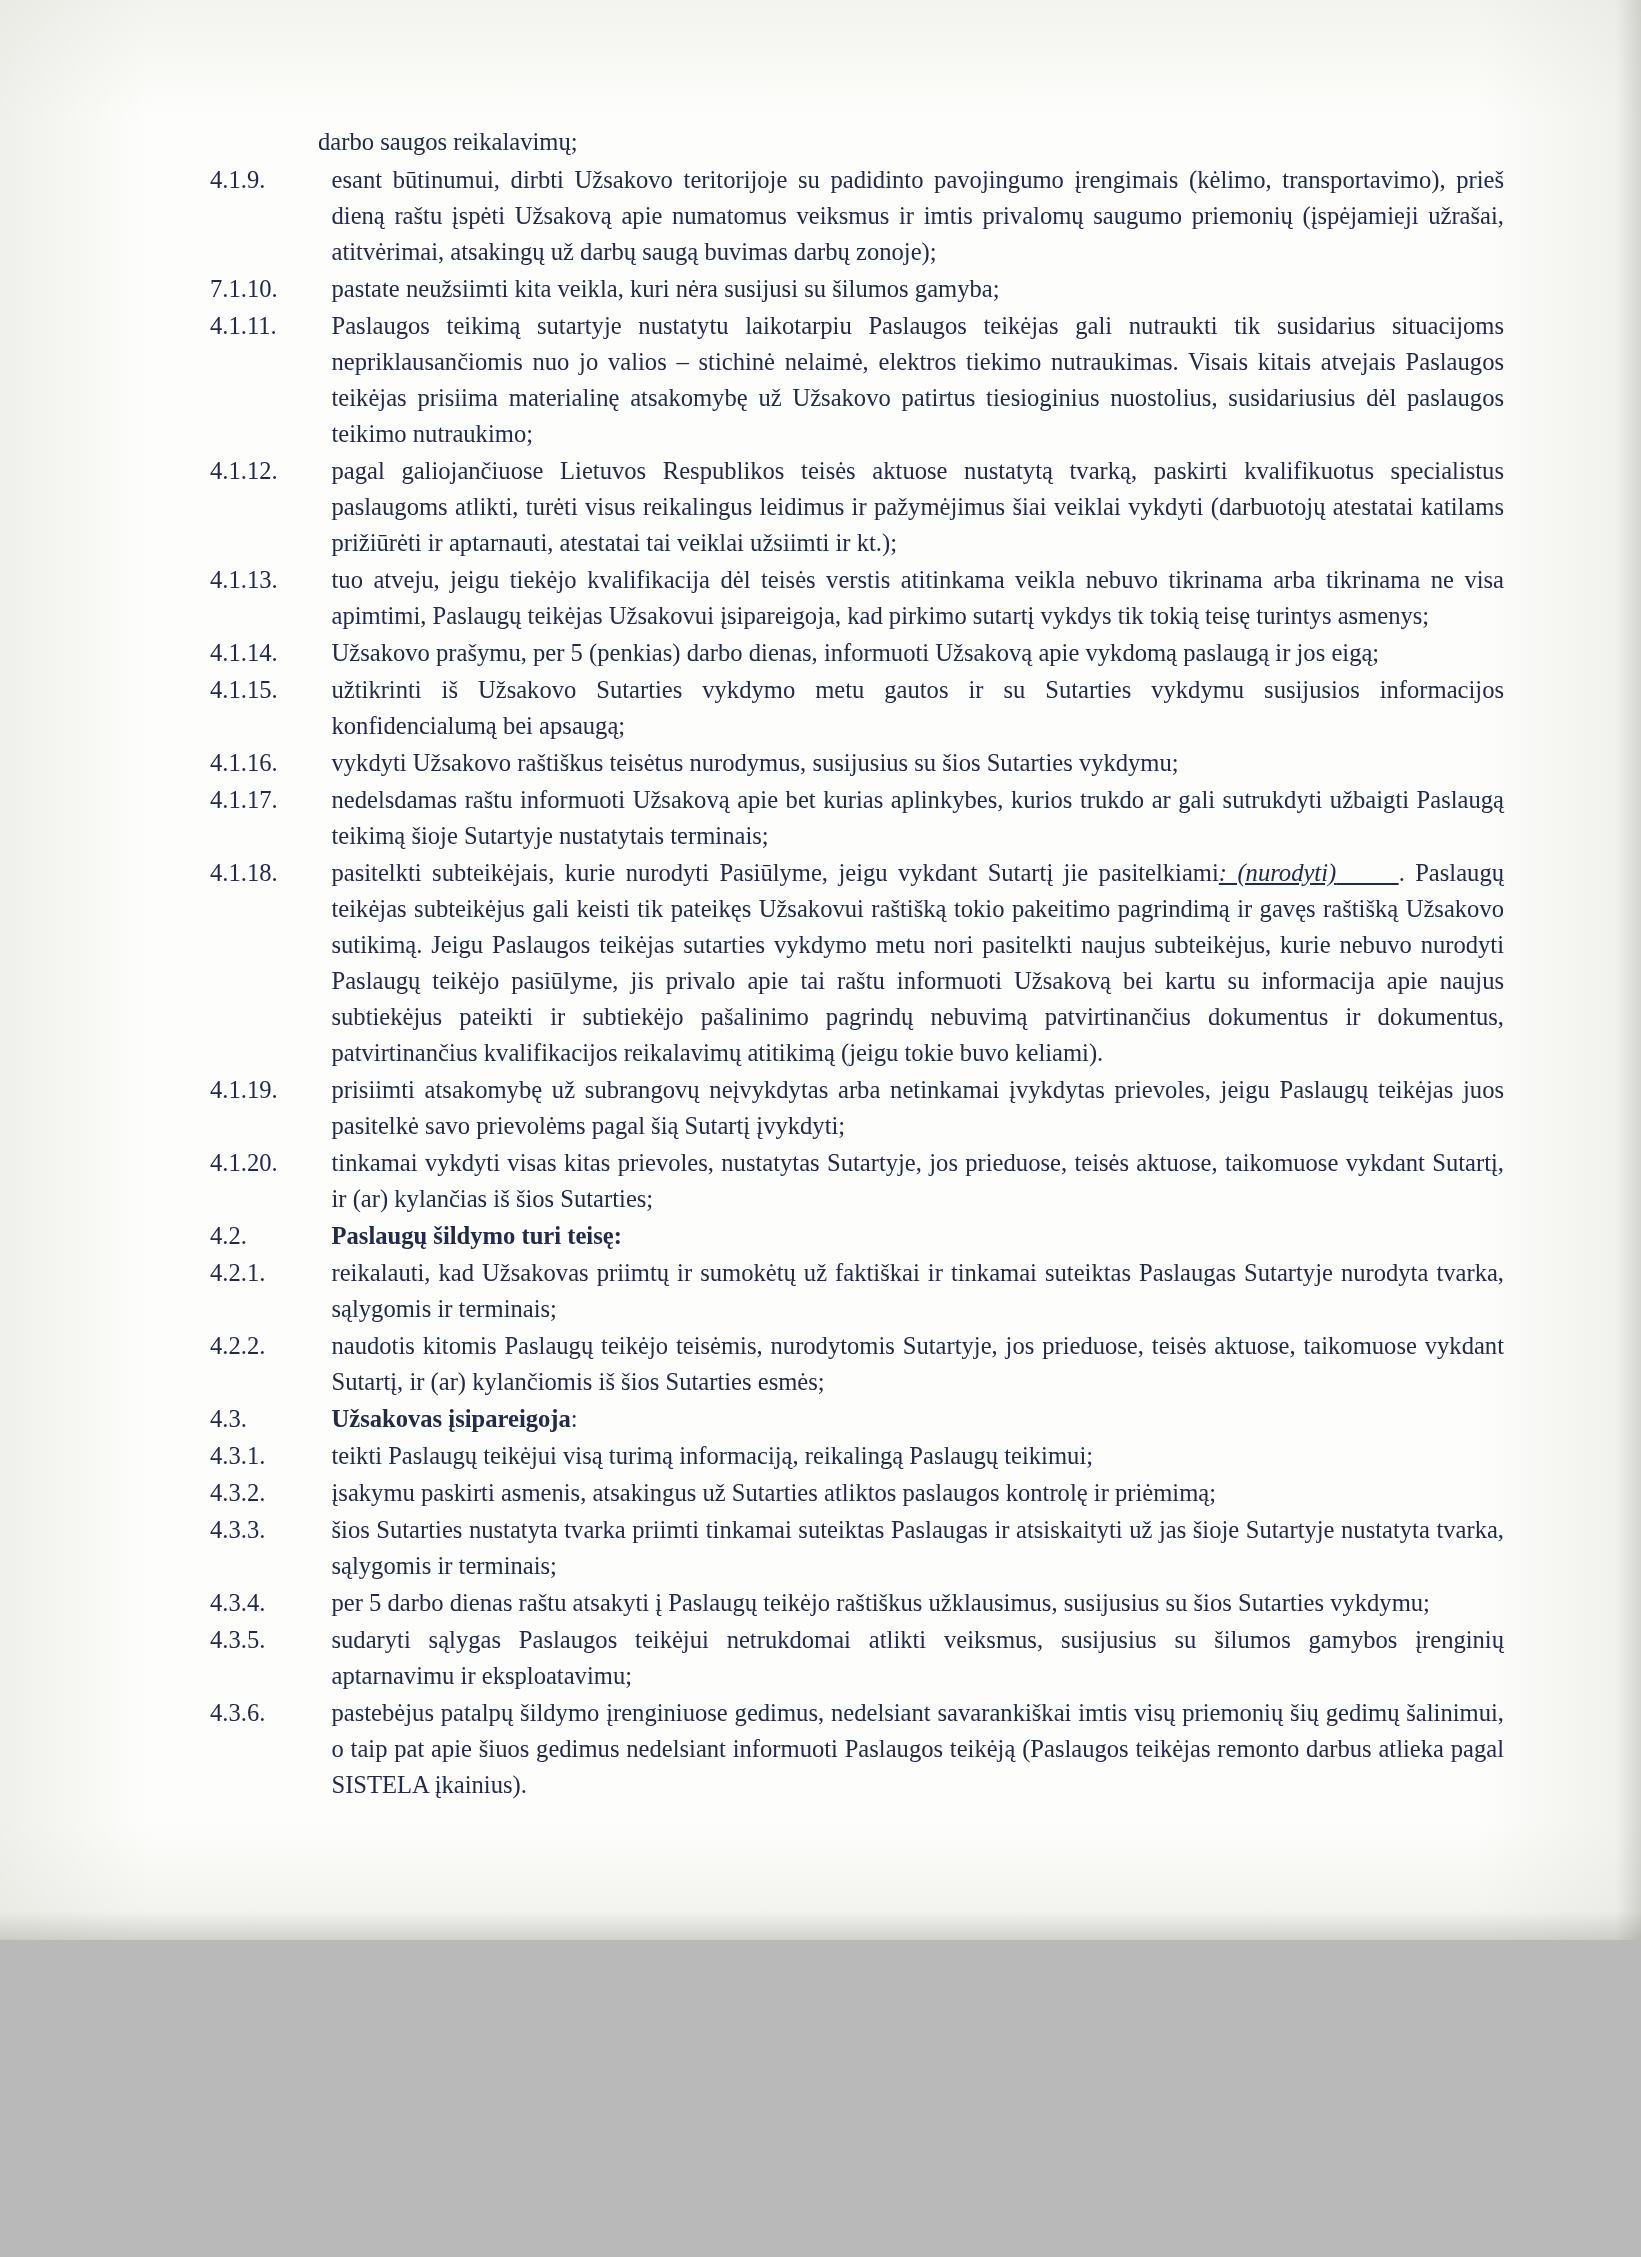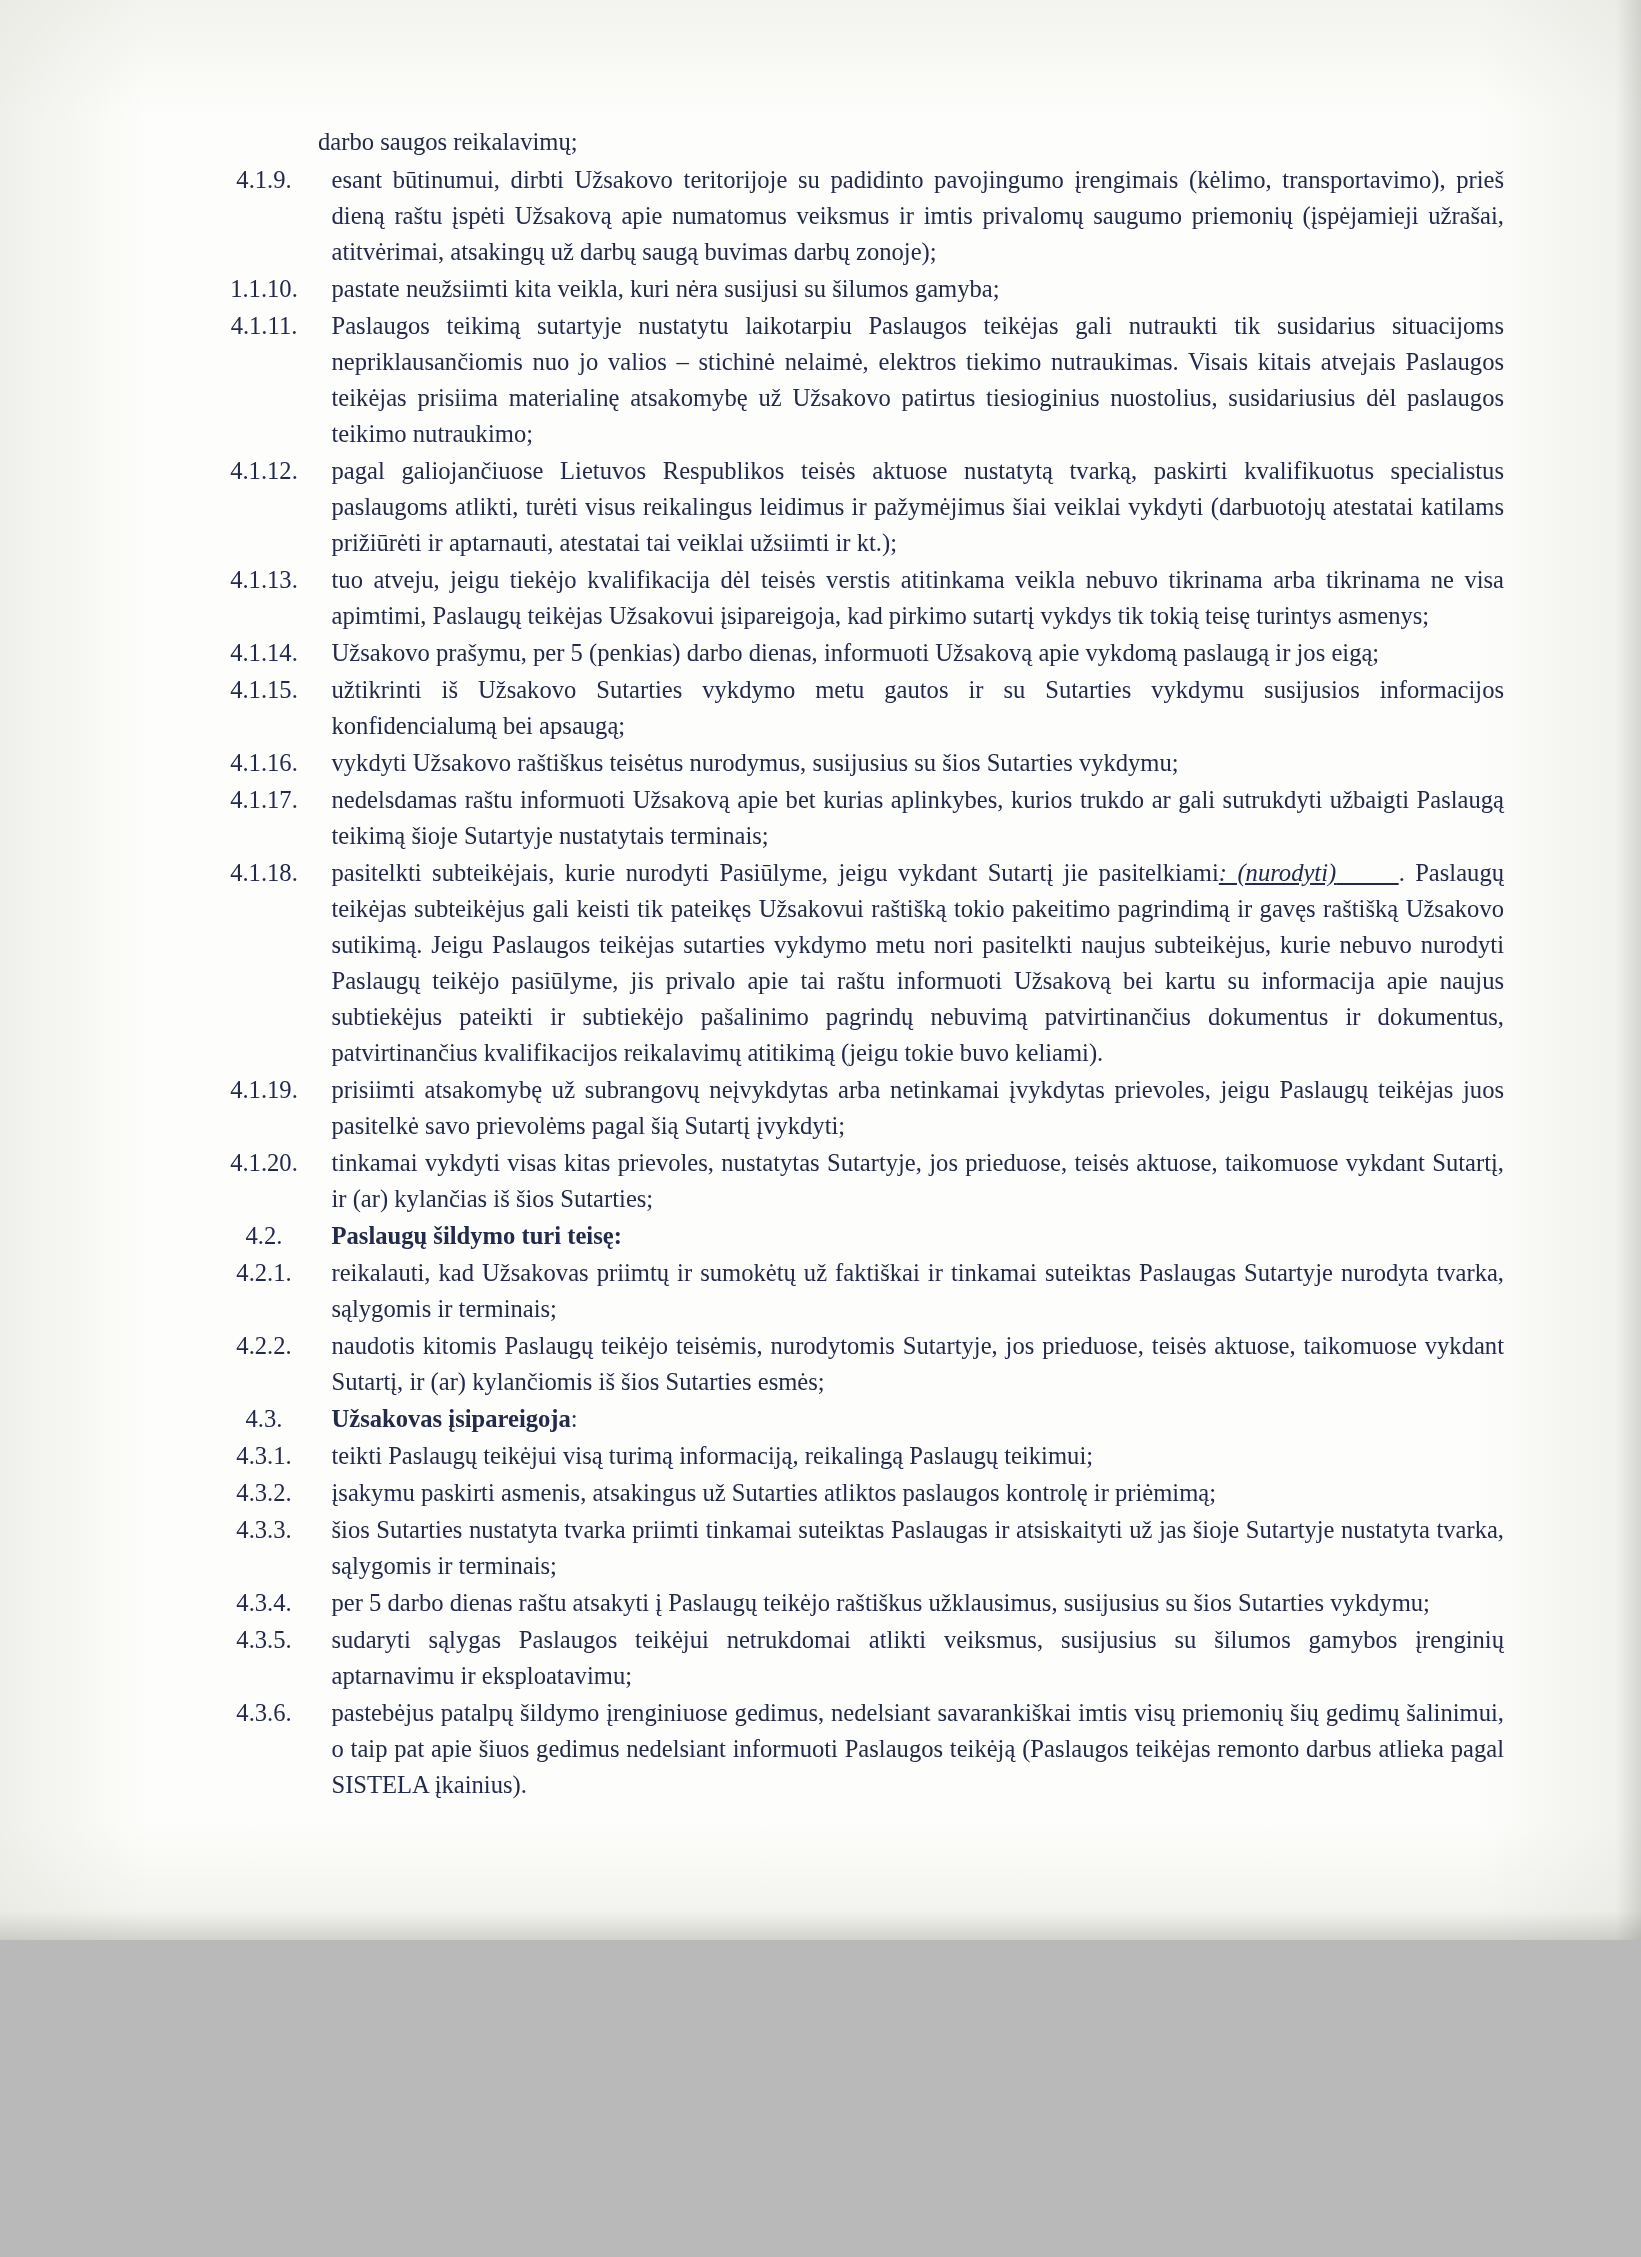--- a/index.html
+++ b/index.html
@@ -34,21 +34,21 @@
     width: 1294px;
   }
   .line-item {
     display: flex;
     align-items: flex-start;
     margin-bottom: 1px;
   }
   .num {
     flex: 0 0 auto;
     width: 108px;
-    text-align: center;
+    text-align: left;
     padding-right: 13.5px;
     font-size: 24.6px;
     line-height: 36px;
     white-space: nowrap;
   }
   .body {
     flex: 1 1 auto;
     font-size: 24.6px;
     line-height: 36px;
     text-align: justify;
@@ -115,21 +115,21 @@
   <div class="content">
 
     <div class="lead">darbo saugos reikalavimų;</div>
 
     <div class="line-item">
       <div class="num">4.1.9.</div>
       <div class="body">esant būtinumui, dirbti Užsakovo teritorijoje su padidinto pavojingumo įrengimais (kėlimo, transportavimo), prieš dieną raštu įspėti Užsakovą apie numatomus veiksmus ir imtis privalomų saugumo priemonių (įspėjamieji užrašai, atitvėrimai, atsakingų už darbų saugą buvimas darbų zonoje);</div>
     </div>
 
     <div class="line-item">
-      <div class="num">1.1.10.</div>
+      <div class="num">7.1.10.</div>
       <div class="body">pastate neužsiimti kita veikla, kuri nėra susijusi su šilumos gamyba;</div>
     </div>
 
     <div class="line-item">
       <div class="num">4.1.11.</div>
       <div class="body">Paslaugos teikimą sutartyje nustatytu laikotarpiu Paslaugos teikėjas gali nutraukti tik susidarius situacijoms nepriklausančiomis nuo jo valios – stichinė nelaimė, elektros tiekimo nutraukimas. Visais kitais atvejais Paslaugos teikėjas prisiima materialinę atsakomybę už Užsakovo patirtus tiesioginius nuostolius, susidariusius dėl paslaugos teikimo nutraukimo;</div>
     </div>
 
     <div class="line-item">
       <div class="num">4.1.12.</div>

